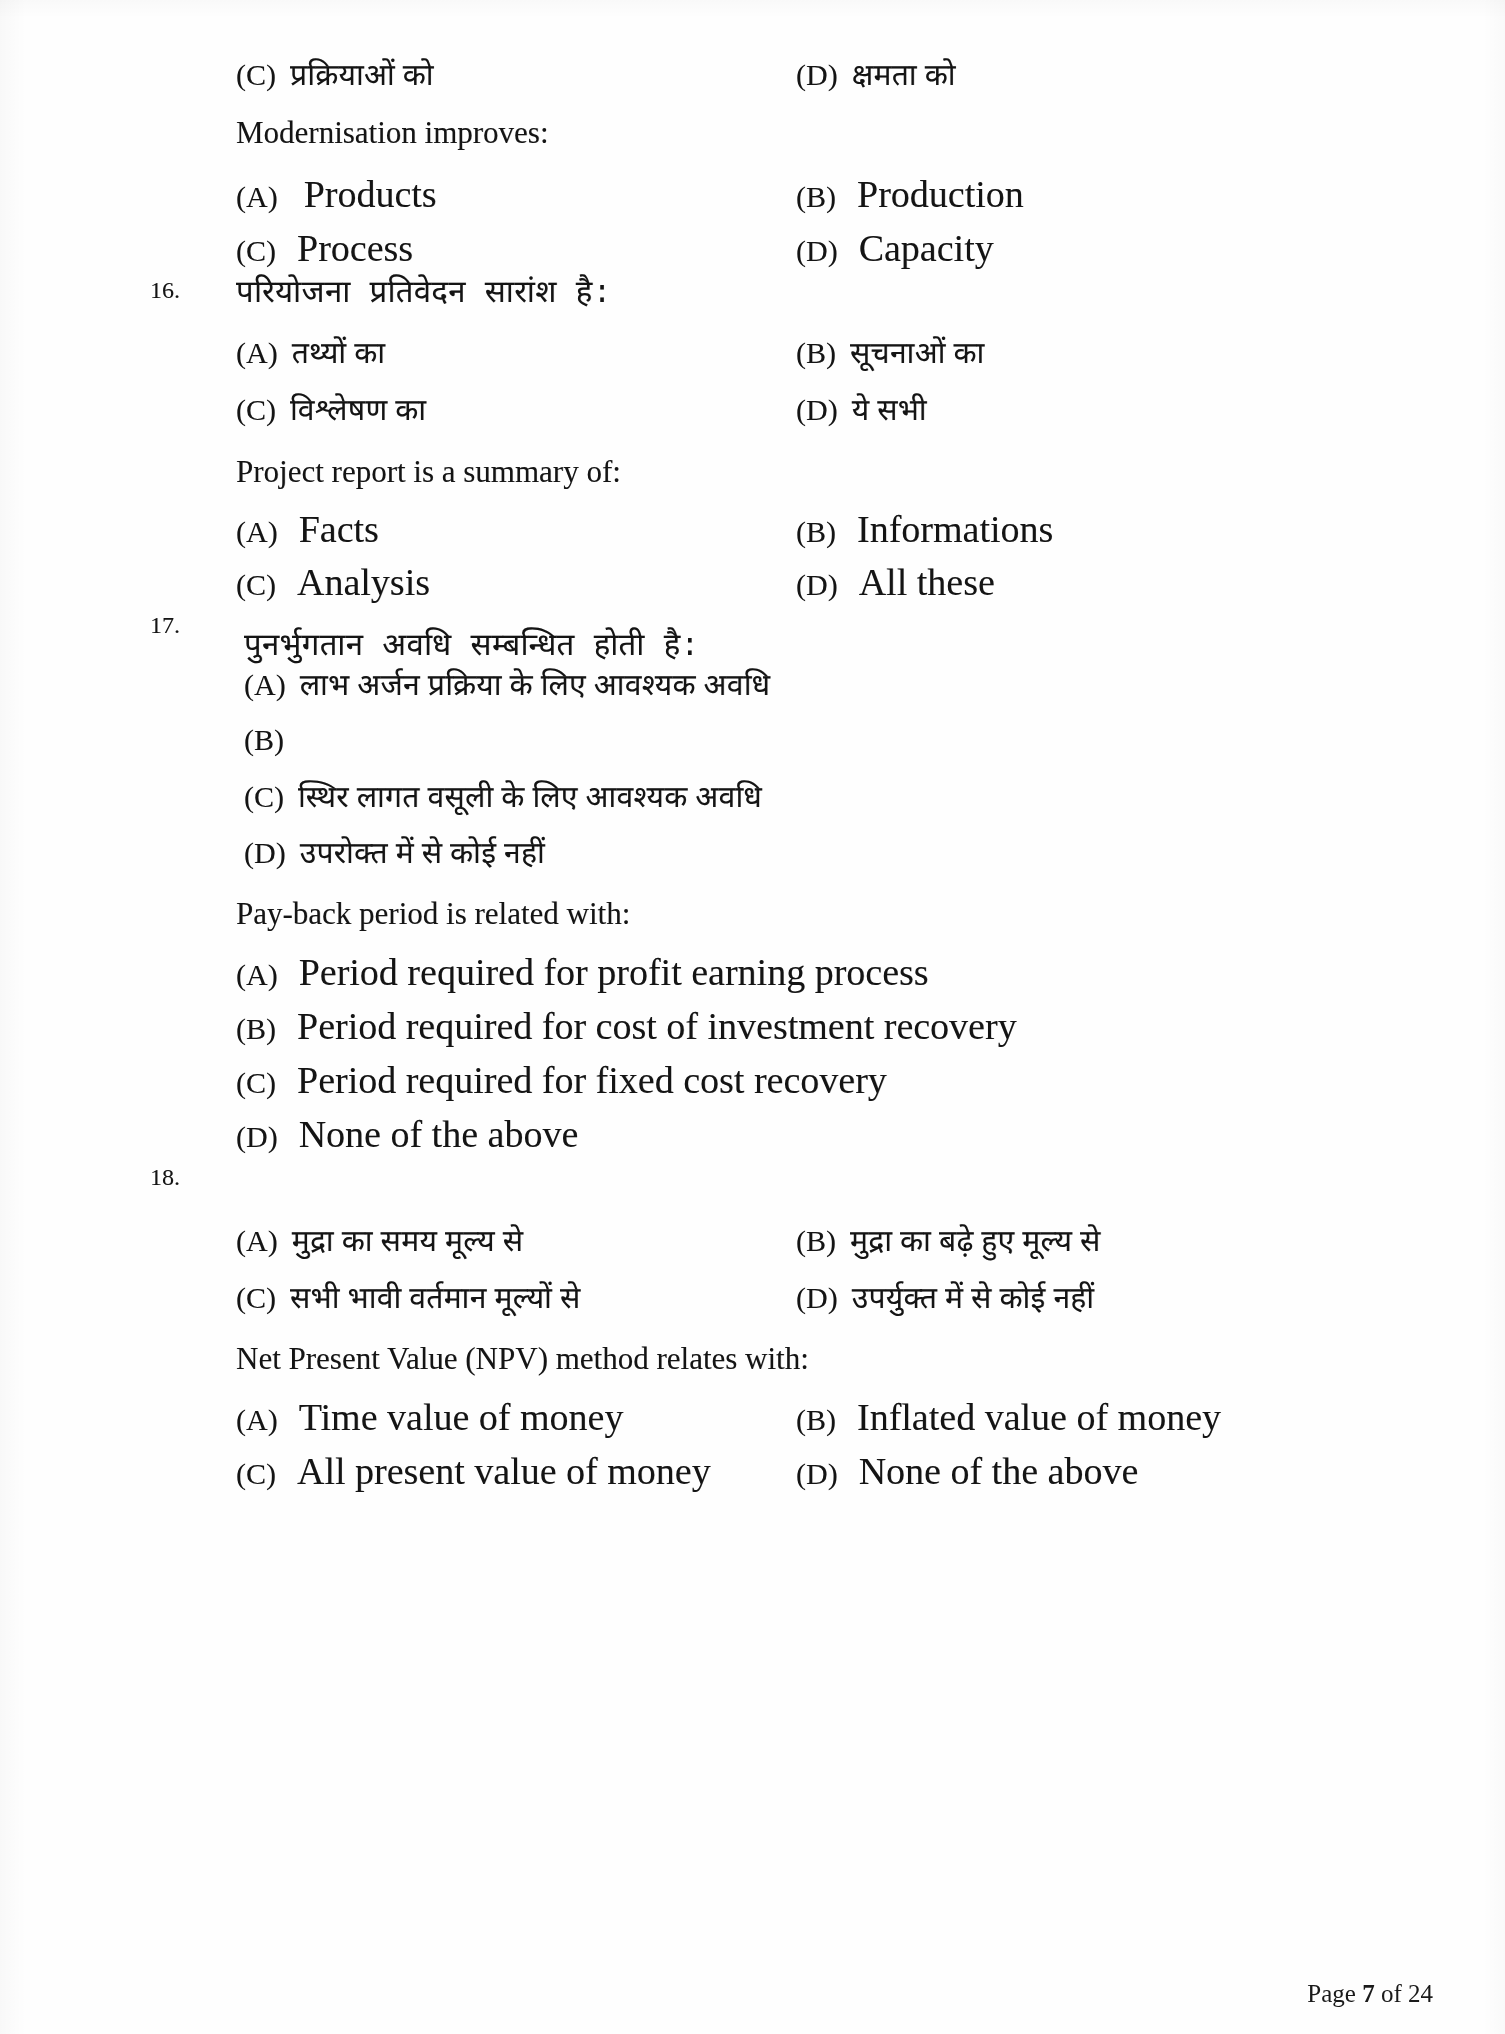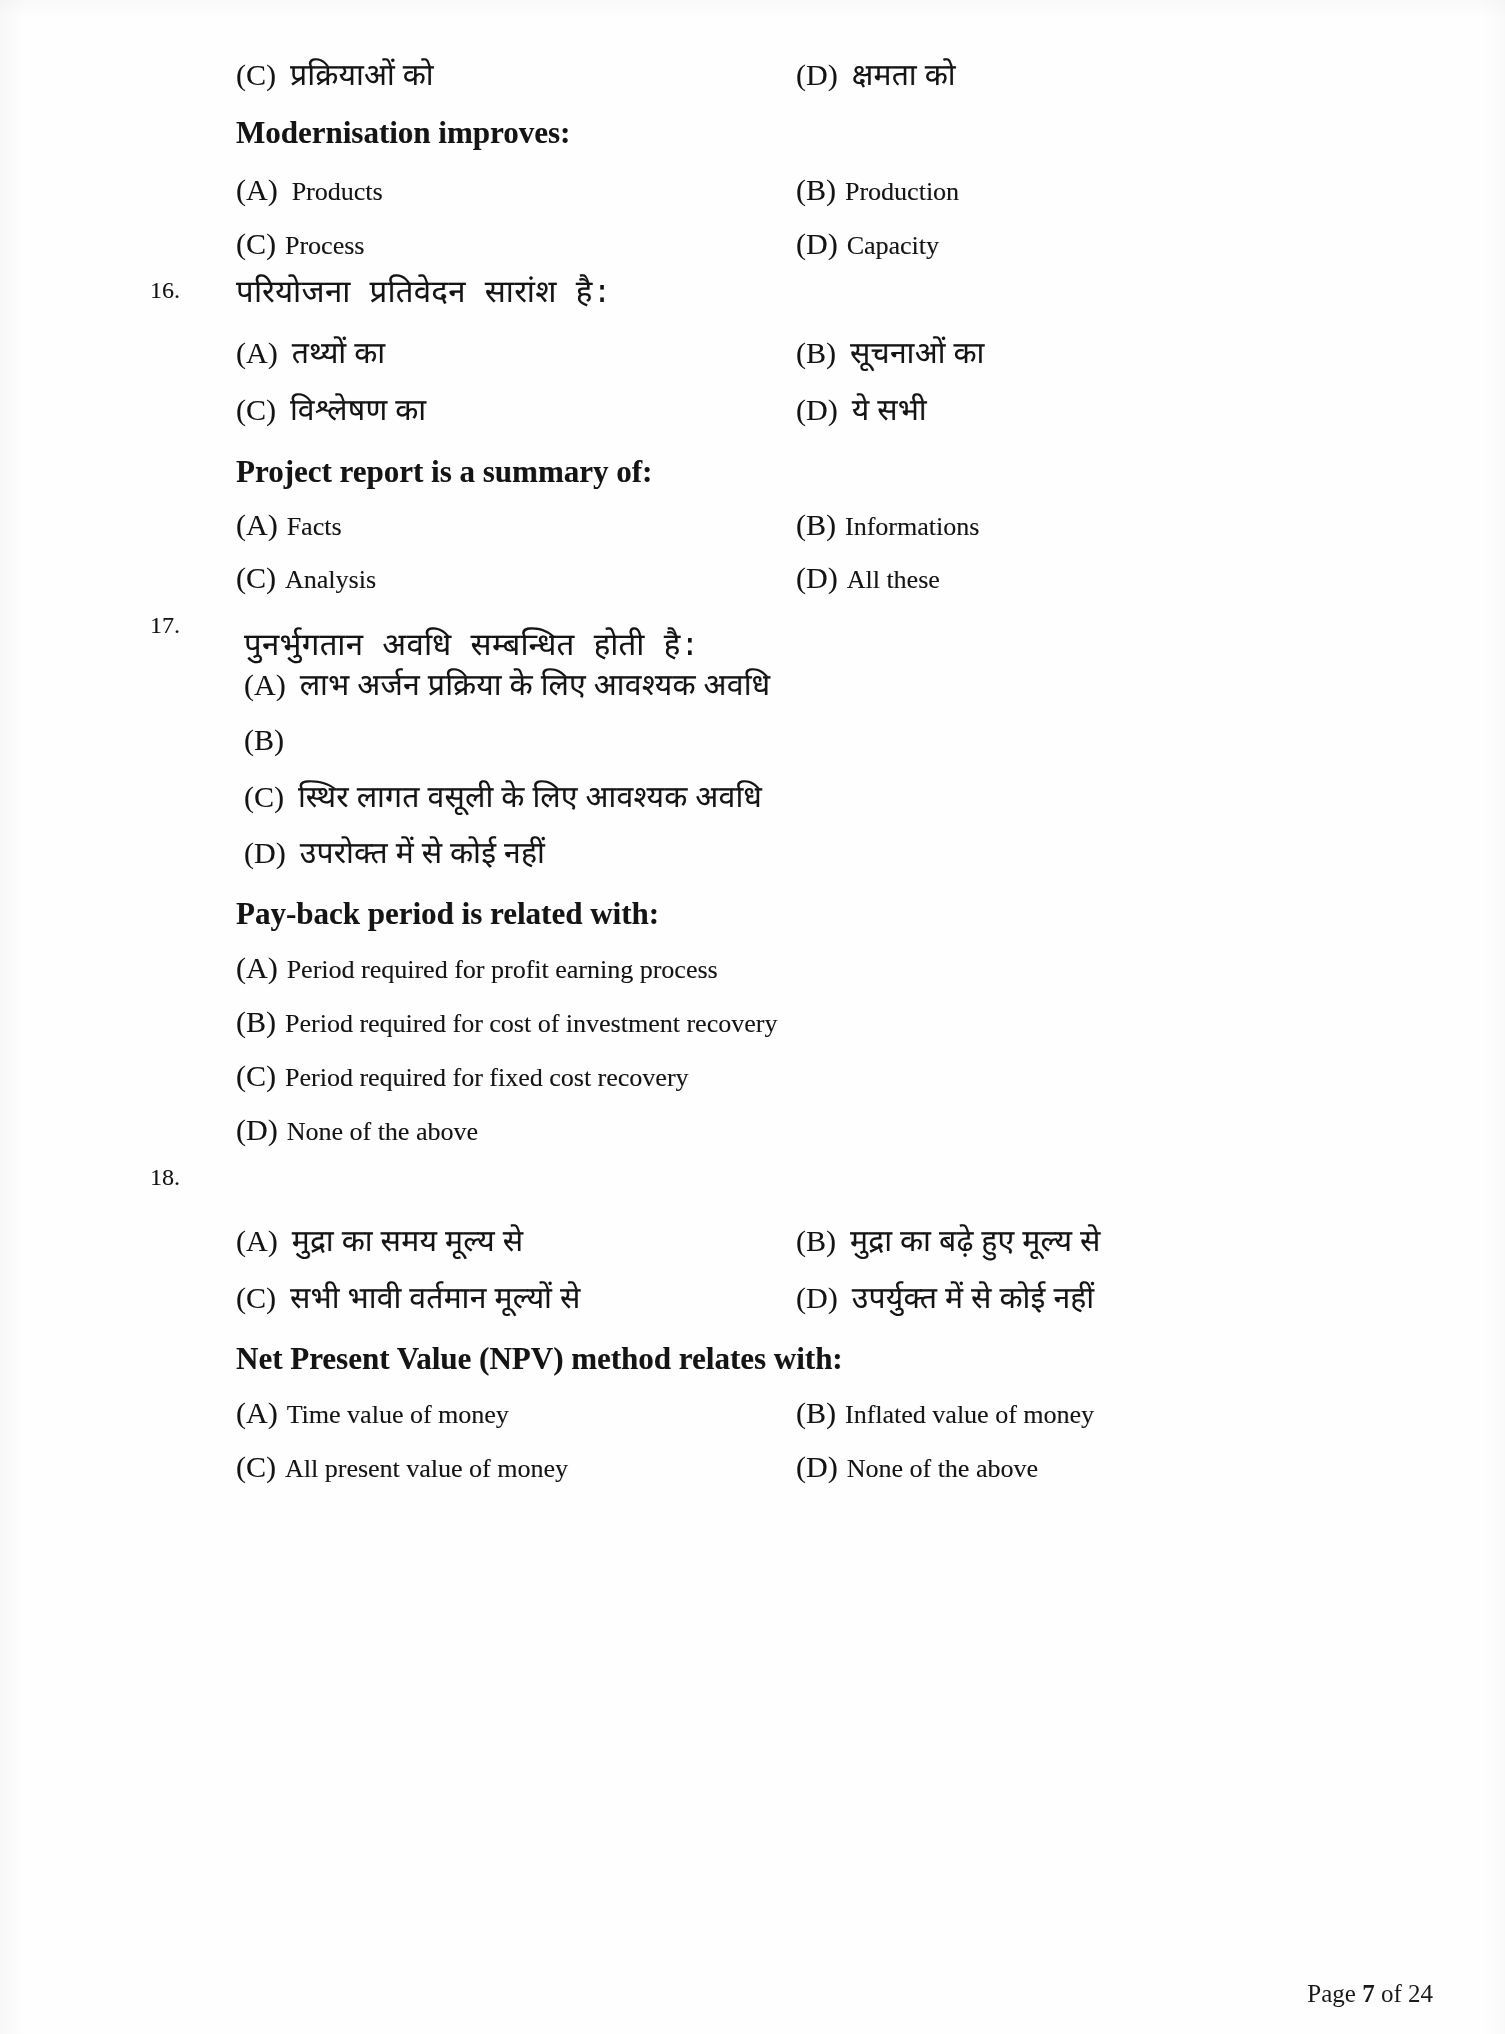--- a/index.html
+++ b/index.html
@@ -58,21 +58,20 @@
 
   .stem-hi {
     font-size: 31px;
     line-height: 1.0;
     letter-spacing: 0.4px;
     font-family: Liberation Mono, monospace;
   }
   .stem-en {
     font-size: 31px;
     line-height: 1.0;
-    font-weight: bold;
   }
 
   .opt-grid {
     display: flex;
     width: 100%;
   }
   .opt-col {
     display: flex;
     align-items: baseline;
   }
@@ -86,22 +85,23 @@
   }
   .tag.sp   { margin-right: 14px; }
   .tag.sp2  { margin-right: 9px; }
 
   .txt-hi {
     font-size: 30px;
     line-height: 1.0;
     letter-spacing: 0.3px;
   }
   .txt-en {
-    font-size: 26px;
-    line-height: 1.0;
+    font-size: 38px;
+    line-height: 1.0;
+    margin-left: 12px;
   }
 
   
   .ln { position: absolute; left: 0; width: 100%; }
 
   .footer {
     position: absolute;
     right: 72px;
     bottom: 26px;
     font-size: 25px;

